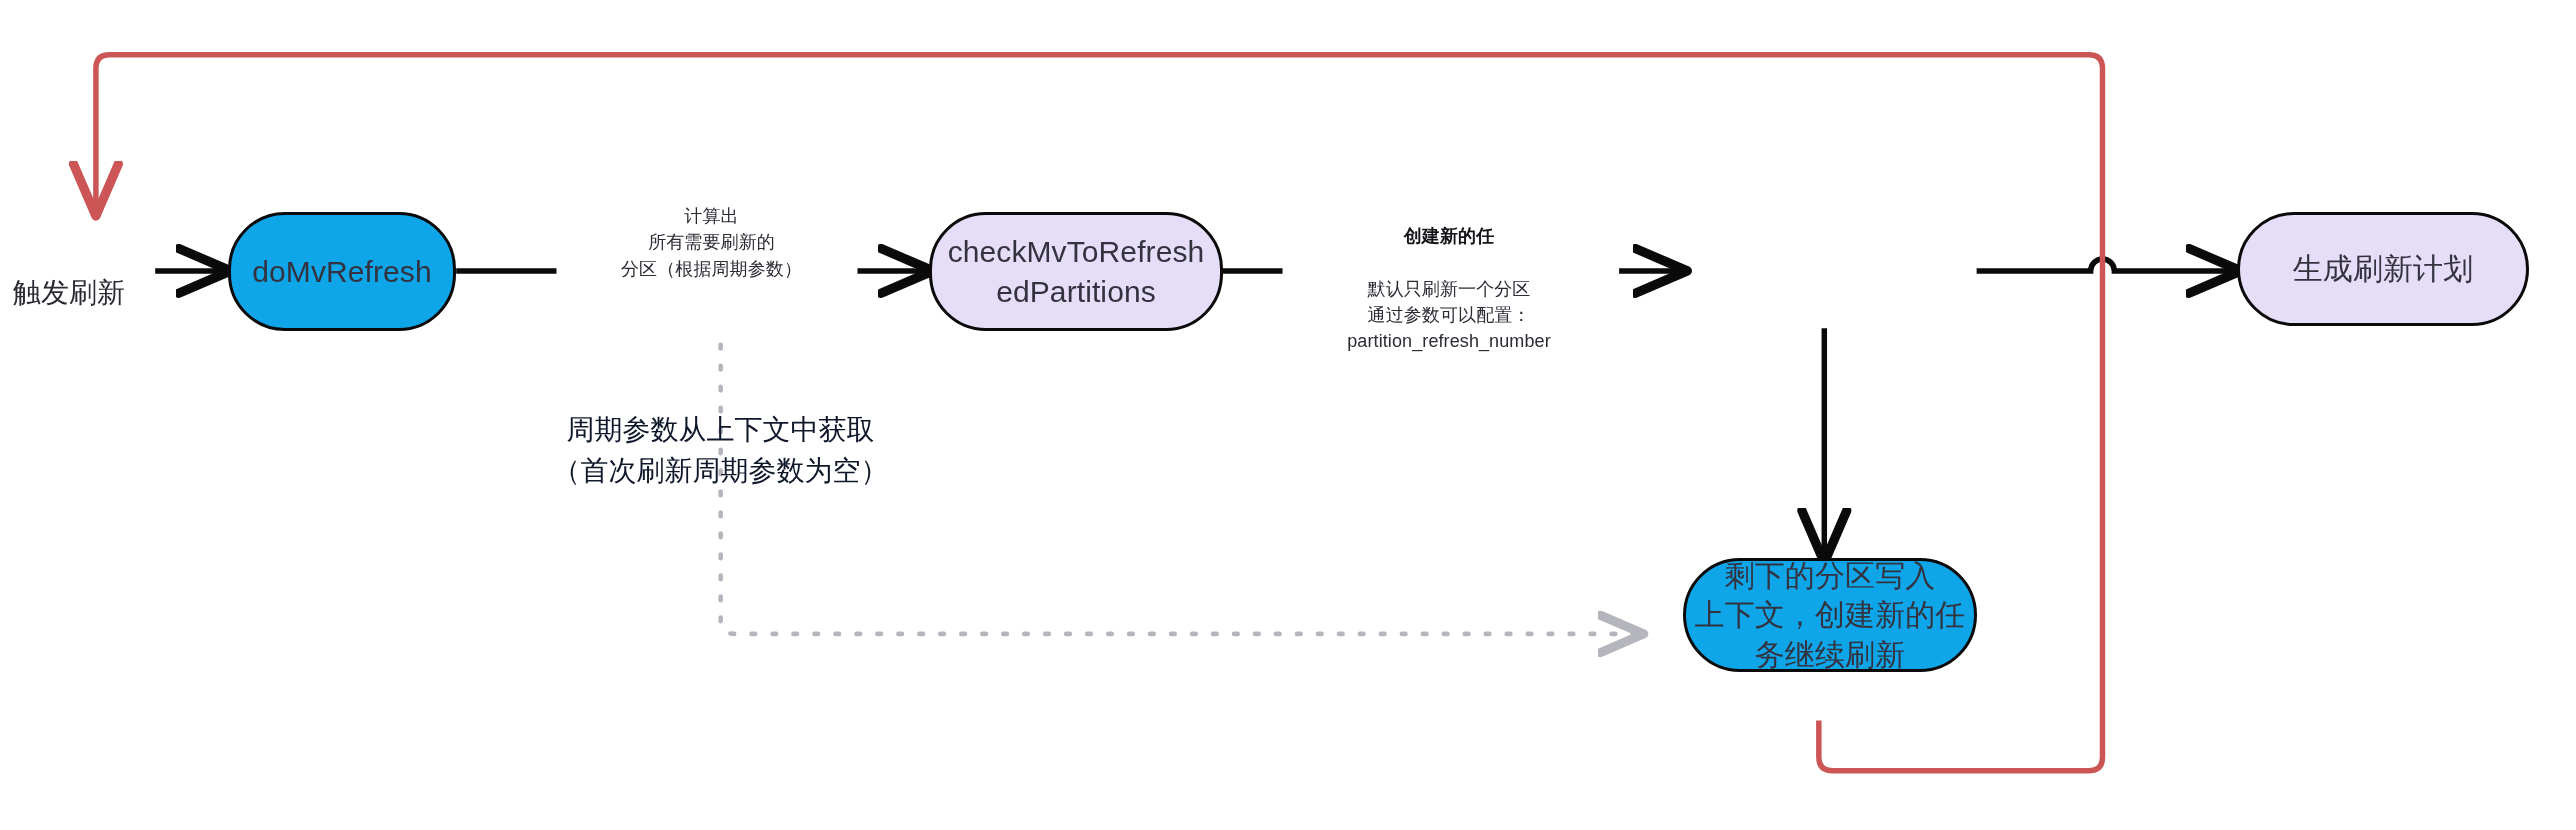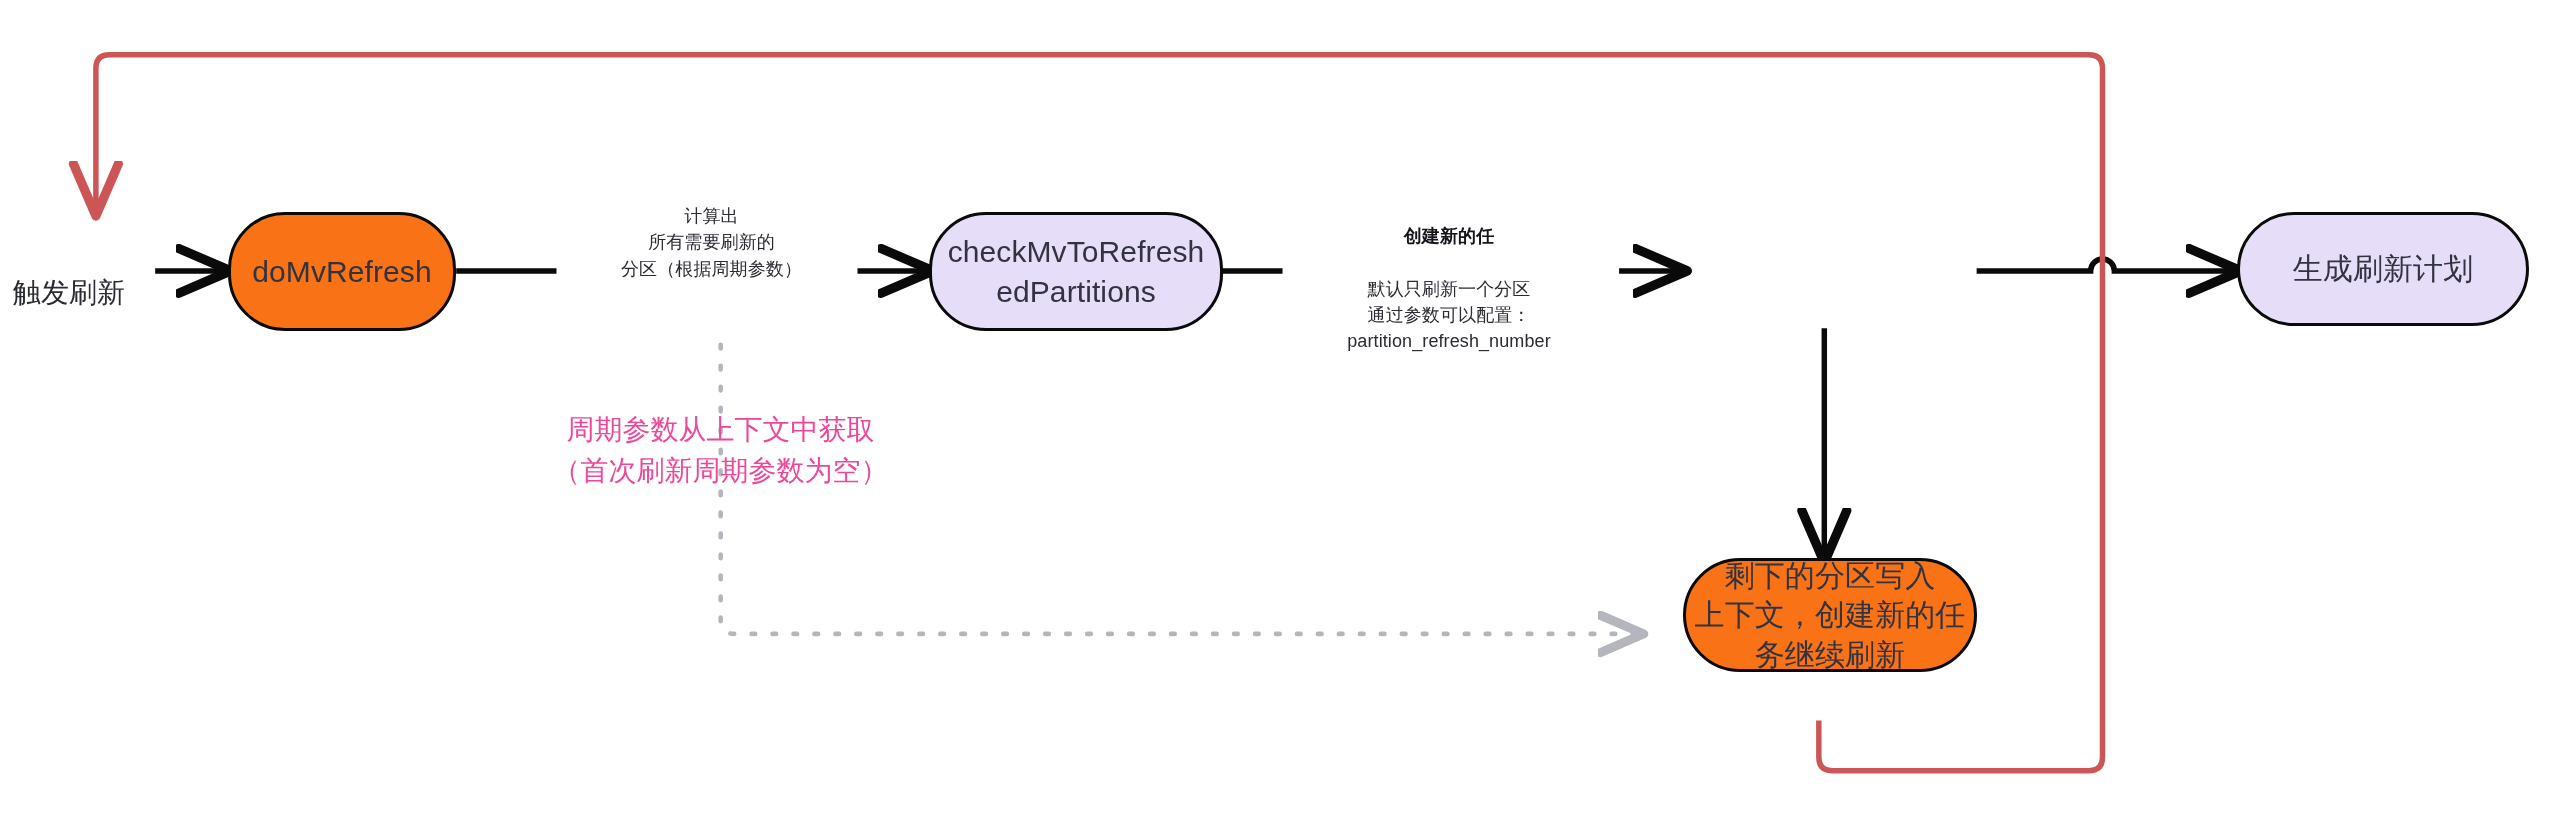--- a/index.html
+++ b/index.html
@@ -34,21 +34,21 @@
     align-items: center;
     justify-content: center;
     text-align: center;
     color: #333340;
     font-size: 30px;
     line-height: 1.32;
     white-space: pre-line;
     letter-spacing: 0.1px;
   }
   .node.purple { background: #e6ddf8; }
-  .node.pink   { background: #f97316; }
+  .node.pink   { background: #0ea5e9; }
 
   .edge-label {
     position: absolute;
     text-align: center;
     color: #2b2b33;
     font-size: 18px;
     line-height: 1.46;
     white-space: pre-line;
     letter-spacing: 0.1px;
   }
@@ -61,21 +61,21 @@
     color: #2b2b33;
     font-size: 28px;
     line-height: 1.4;
     white-space: pre-line;
     letter-spacing: 0.1px;
     margin-top: 20px;
   }
   .dotted-label {
     position: absolute;
     text-align: center;
-    color: #ec4899;
+    color: #0f172a;
     font-size: 28px;
     line-height: 1.48;
     white-space: pre-line;
   }
 </style>
 </head>
 <body>
 
 <div id="canvas">
 

